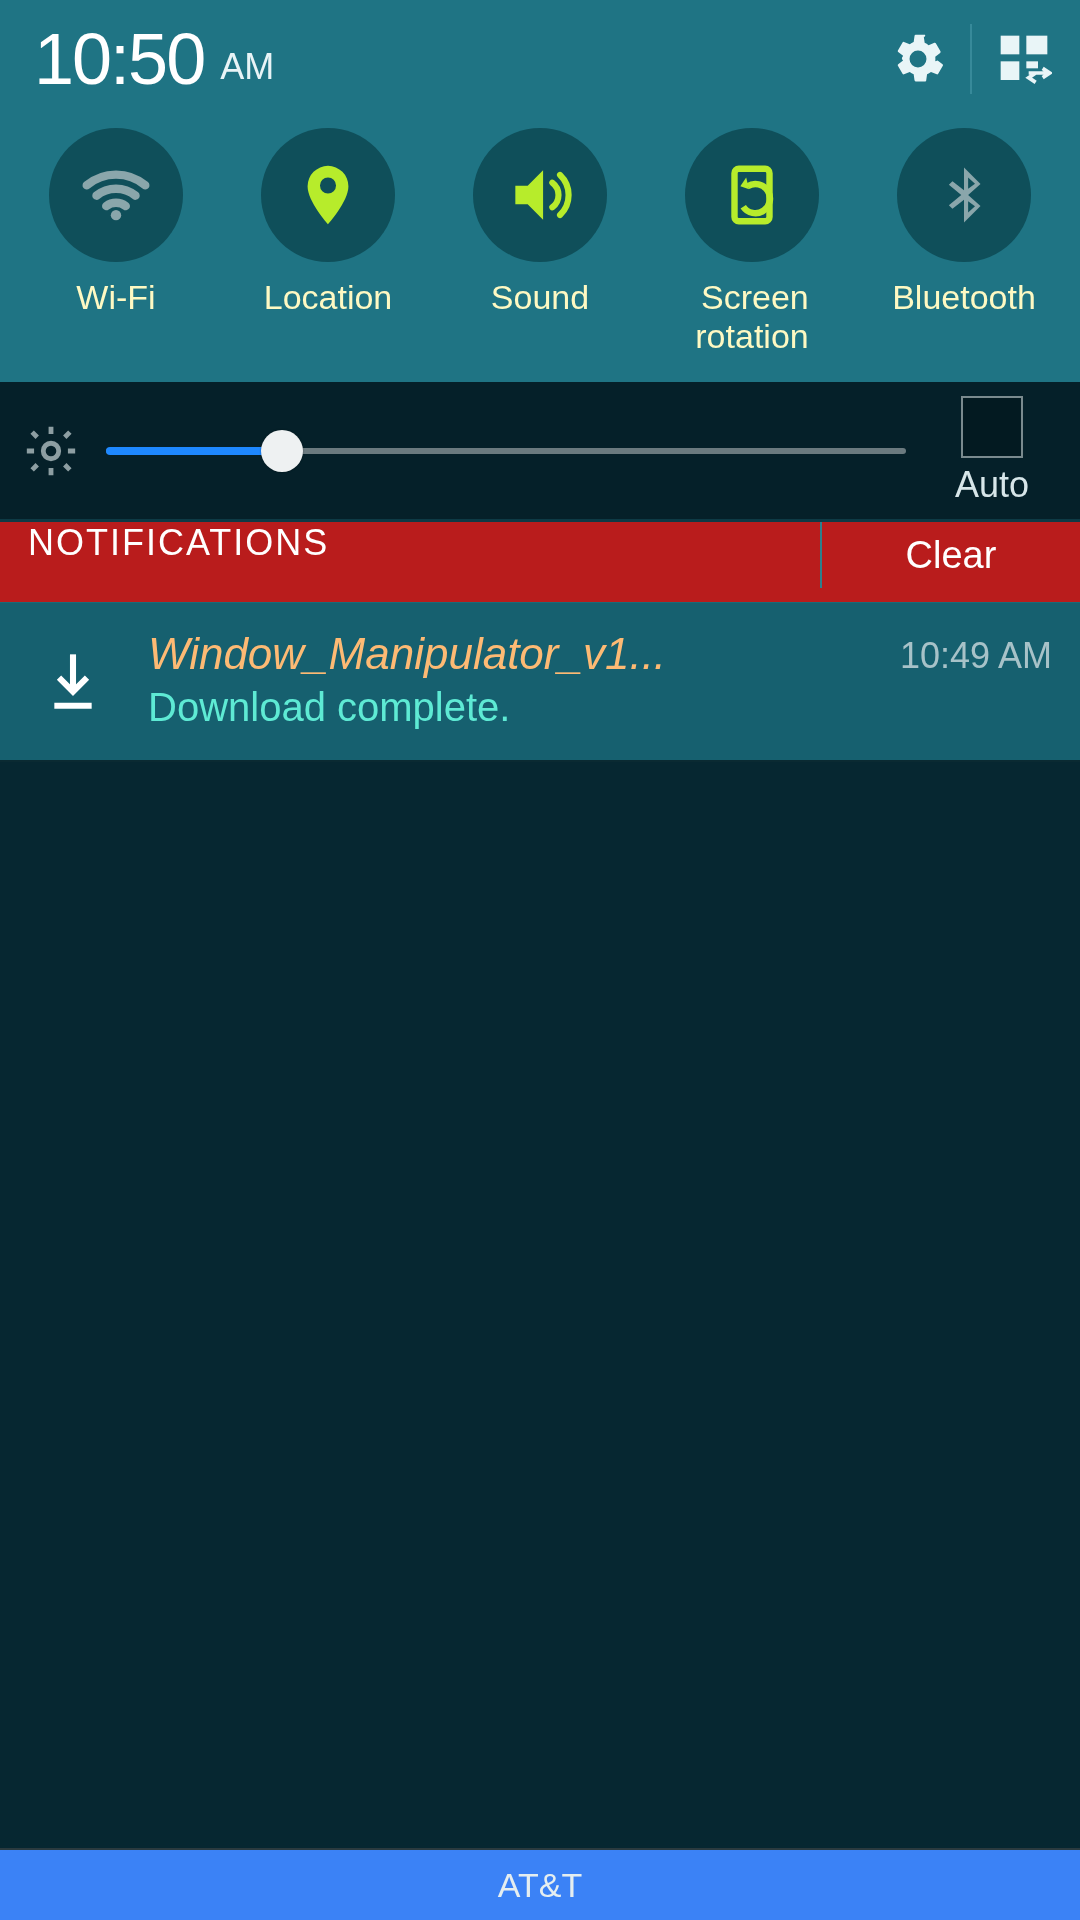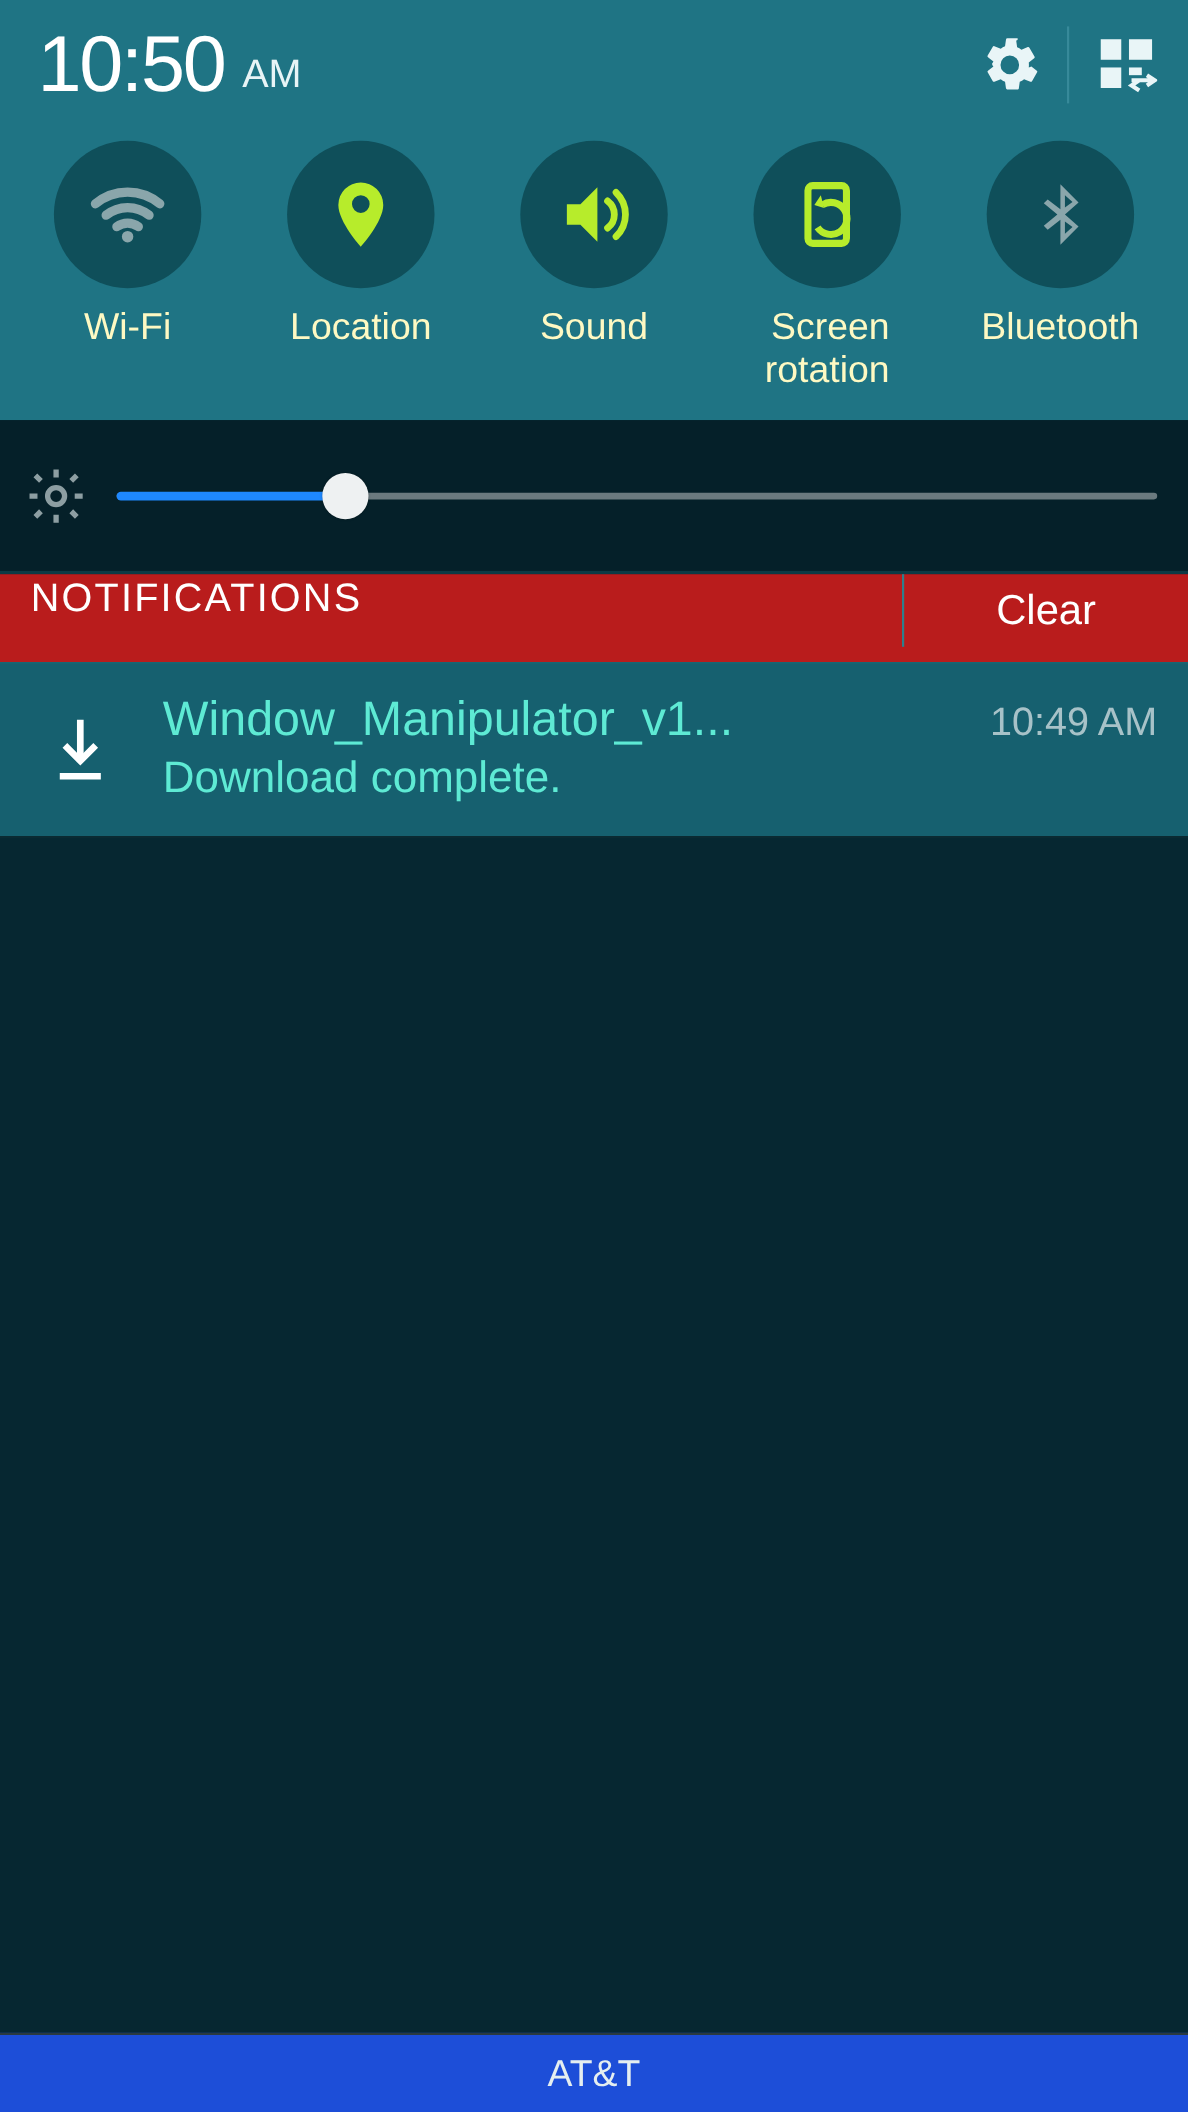--- a/index.html
+++ b/index.html
@@ -30,27 +30,27 @@
   .checkbox { width: 62px; height: 62px; border: 2px solid #7a8a8e; background: #031a21; }
   .auto-label { color: #d7e6e9; font-size: 36px; }
   
   .notif-head { background: #b91c1c; height: 80px; display: flex; align-items: flex-start; padding: 0 0 0 28px; color: #ffffff; }
   .notif-title { font-size: 36px; letter-spacing: 2px; flex: 1; }
   .notif-clear { width: 260px; text-align: center; font-size: 38px; color: #ffffff; border-left: 2px solid #2e7f8d; height: 66px; display:flex; align-items:center; justify-content:center;}
   
   .notif-item { background: #16606f; border-top: 1px solid #1c6a78; border-bottom: 2px solid #0a2a32; padding: 26px 28px 30px 28px; display: flex; align-items: center; gap: 30px; }
   .notif-icon { width: 90px; display:flex; justify-content:center;}
   .notif-body { flex: 1; min-width: 0; }
-  .notif-line1 { color: #5eead4; font-size: 44px; white-space: nowrap; overflow: hidden; text-overflow: ellipsis; }
+  .notif-line1 { color: #fdba74; font-size: 44px; white-space: nowrap; overflow: hidden; text-overflow: ellipsis; font-style: italic; }
   .notif-line2 { color: #5eead4; font-size: 40px; margin-top: 6px; }
   .notif-time { color: #a7c2c8; font-size: 36px; align-self: flex-start; margin-top: 6px;}
   
   .body-fill { flex: 1; background: #062731; }
   
-  .footer { height: 72px; border-top: 2px solid #2a3a3f; display:flex; align-items:center; justify-content:center; color:#e5eef0; font-size:34px; background:#1d4ed8;}
+  .footer { height: 72px; border-top: 2px solid #2a3a3f; display:flex; align-items:center; justify-content:center; color:#e5eef0; font-size:34px; background:#3b82f6;}
   svg { display:block; }
 </style>
 </head>
 <body>
 
 <div class="panel">
 
   <div class="header">
     <div class="header-top">
       <span class="time">10:50</span>
@@ -132,20 +132,24 @@
       <svg width="58" height="58" viewBox="0 0 24 24" fill="none" stroke="#8d9ea2" stroke-width="2">
         <circle cx="12" cy="12" r="3.2"></circle>
         <path d="M12 2v3M12 19v3M4.2 4.2l2.1 2.1M17.7 17.7l2.1 2.1M2 12h3M19 12h3M4.2 19.8l2.1-2.1M17.7 6.3l2.1-2.1"></path>
       </svg>
     </div>
     <div class="slider-wrap">
       <div class="track"></div>
       <div class="track-fill" id="bfill" style="width: 22%;"></div>
       <div class="thumb" id="bthumb" style="left: 22%;"></div>
     </div>
+    <div class="auto-col">
+      <div class="checkbox"></div>
+      <div class="auto-label">Auto</div>
+    </div>
   </div>
 
   <div class="notif-head">
     <div class="notif-title">NOTIFICATIONS</div>
     <div class="notif-clear">Clear</div>
   </div>
 
   <div class="notif-item">
     <div class="notif-icon">
       <svg width="56" height="66" viewBox="0 0 24 28" fill="none" stroke="#ffffff" stroke-width="2.6">

